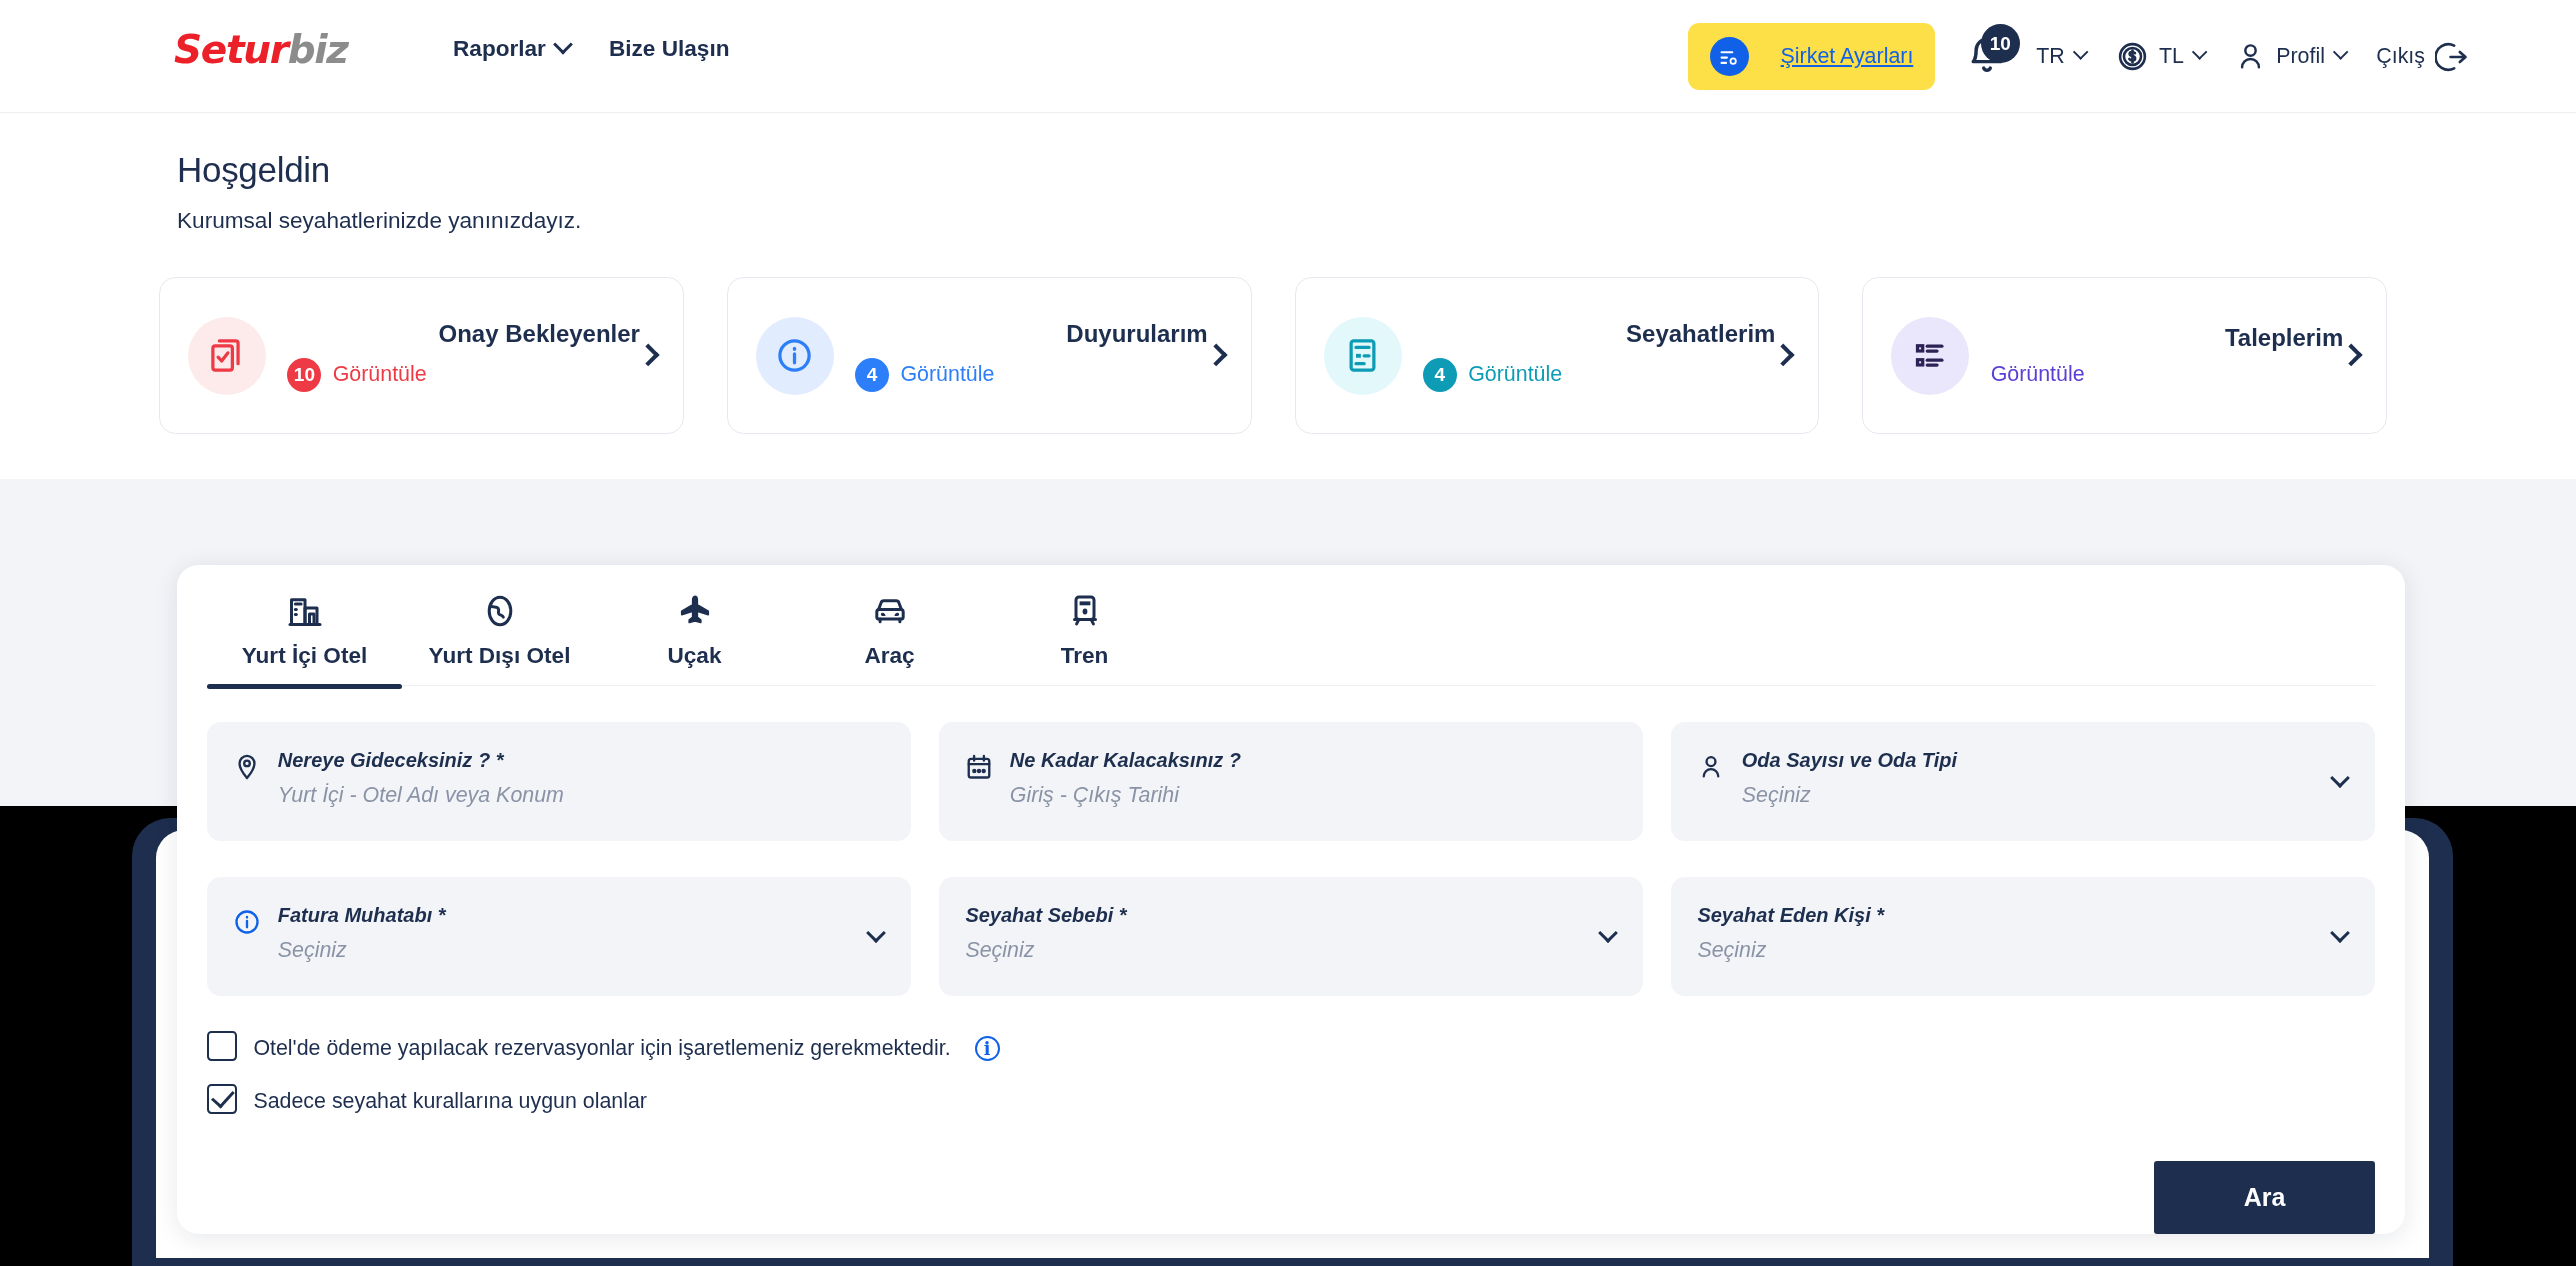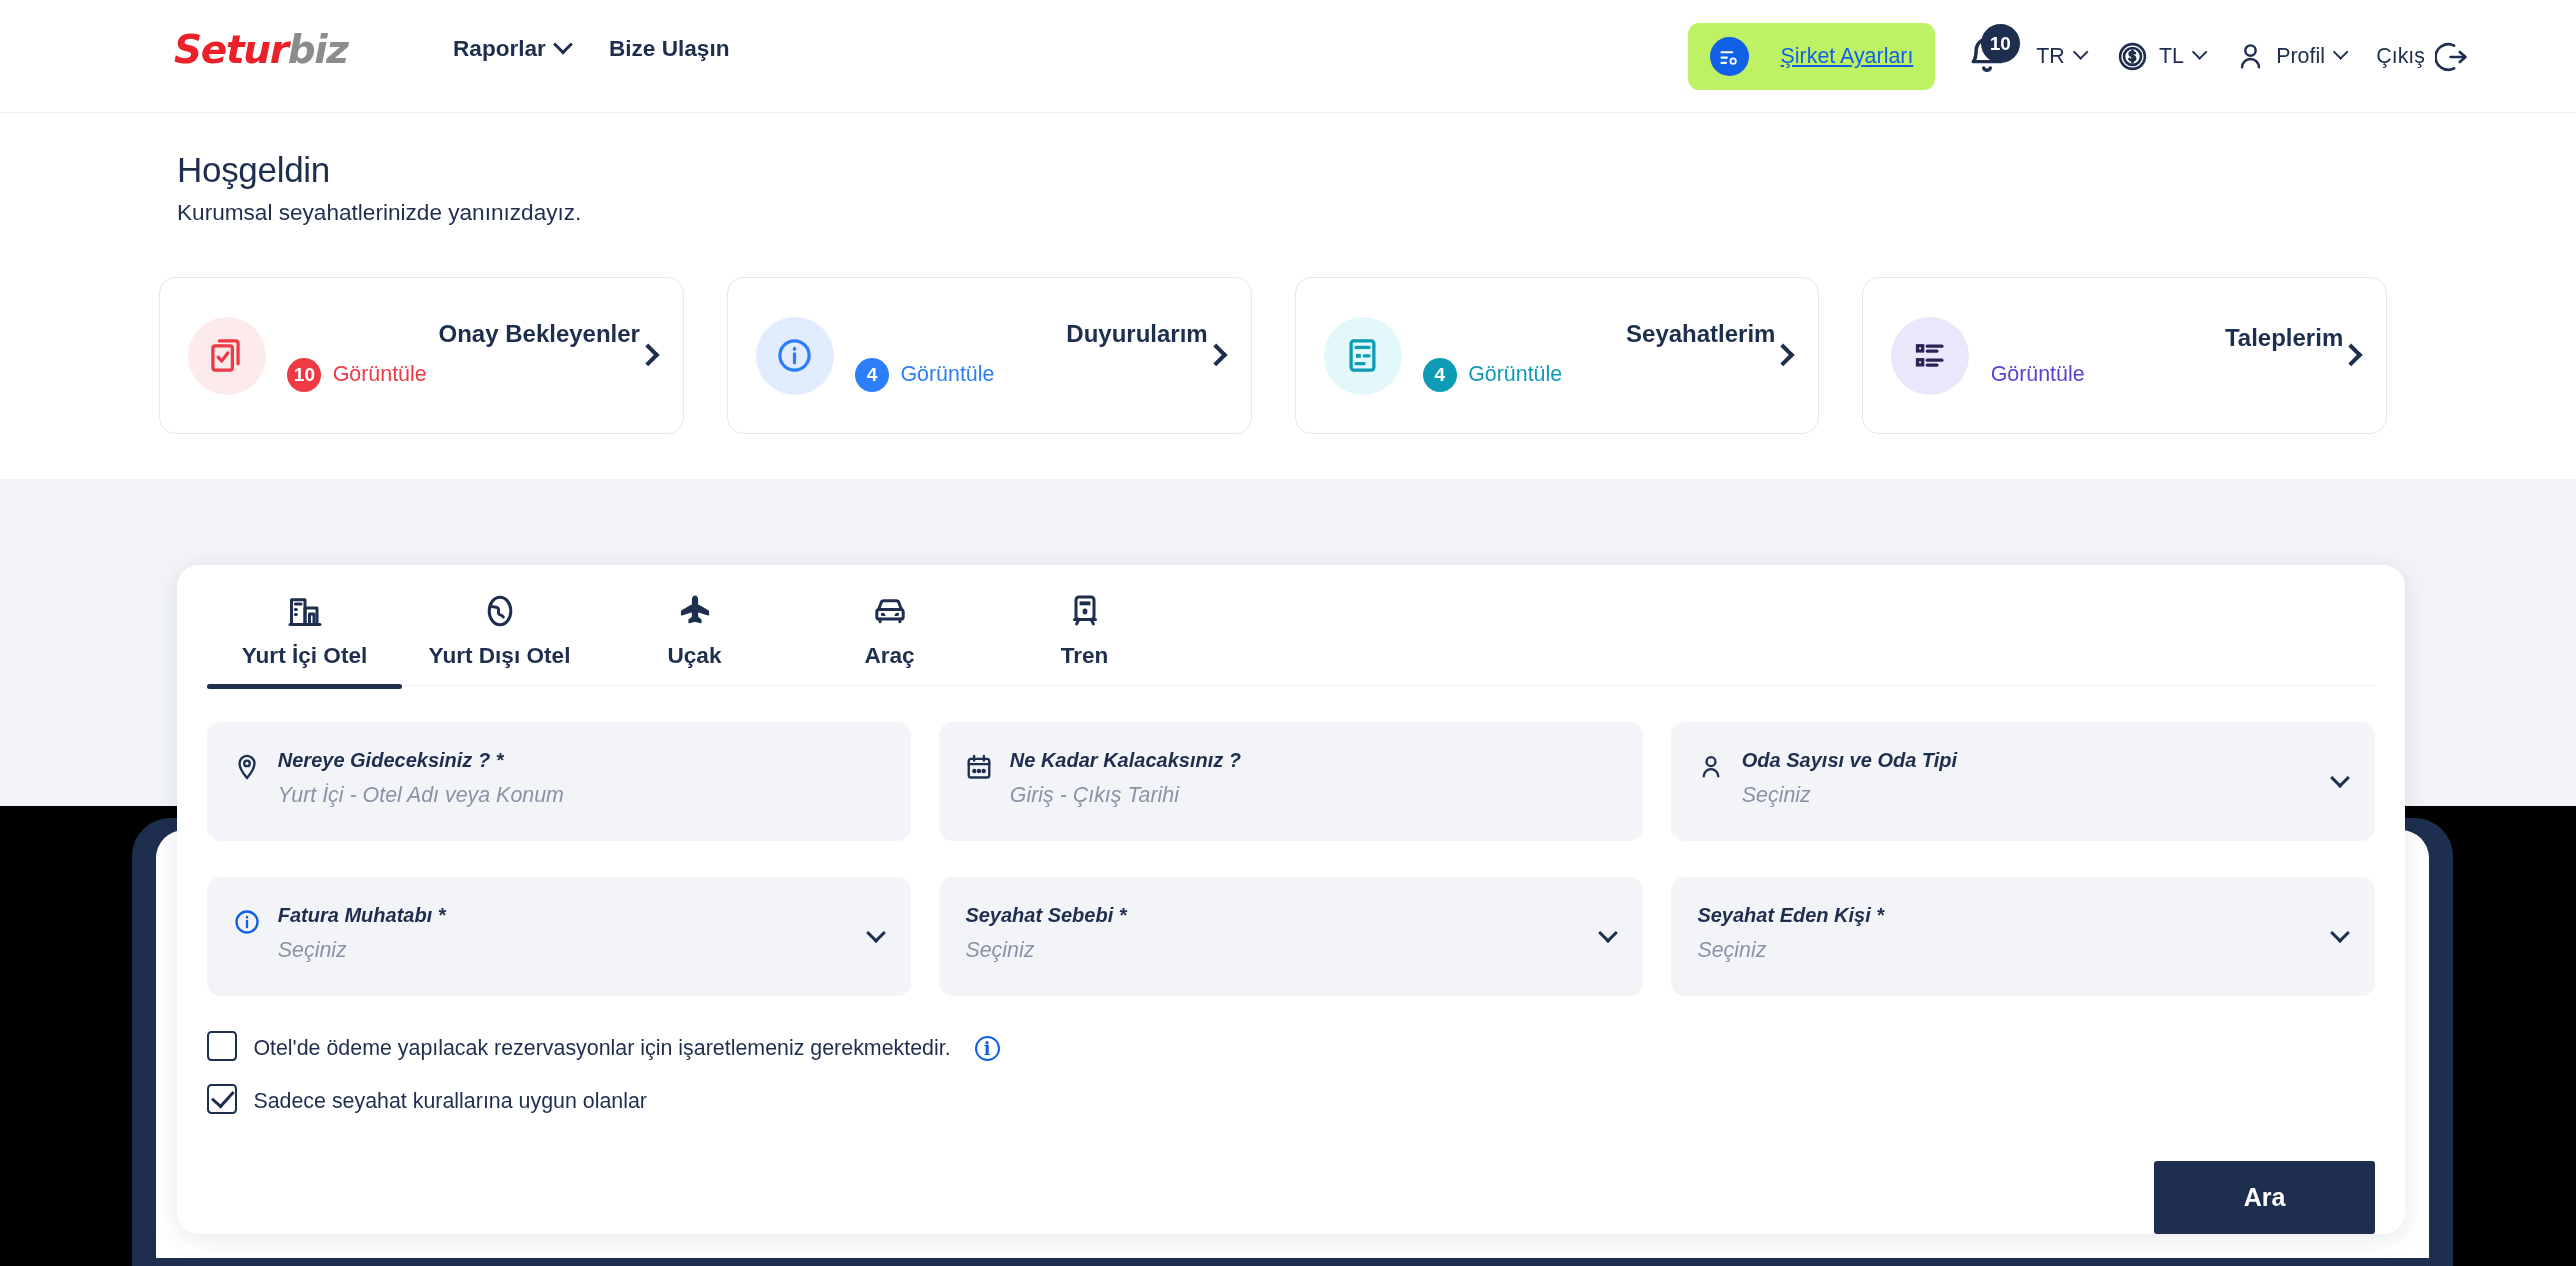--- a/index.html
+++ b/index.html
@@ -100,21 +100,21 @@
     height: 113px;
     display: flex;
     align-items: center;
     gap: 0px;
   }
 
   .sirket-btn {
     display: flex;
     align-items: center;
     gap: 32px;
-    background: #bef264;
+    background: #fde047;
     border-radius: 11.3px;
     padding: 14px 21.4px;
     cursor: pointer;
     margin-right: 30px;
   }
   .sirket-circle {
     width: 39px; height: 39px;
     border-radius: 50%;
     background: #1061e8;
     display: flex;
@@ -166,21 +166,21 @@
     position: absolute;
     left: 177px; top: 150px;
   }
   .welcome h1 {
     font-size: 35px;
     font-weight: normal;
     color: #1d2e4e;
     letter-spacing: -0.3px;
   }
   .welcome p {
-    margin-top: 10px;
+    margin-top: 18px;
     font-size: 22.6px;
     color: #1d2e4e;
   }
 
   
   .cards {
     position: absolute;
     left: 159px; top: 277px;
     width: 2228px;
     display: flex;

